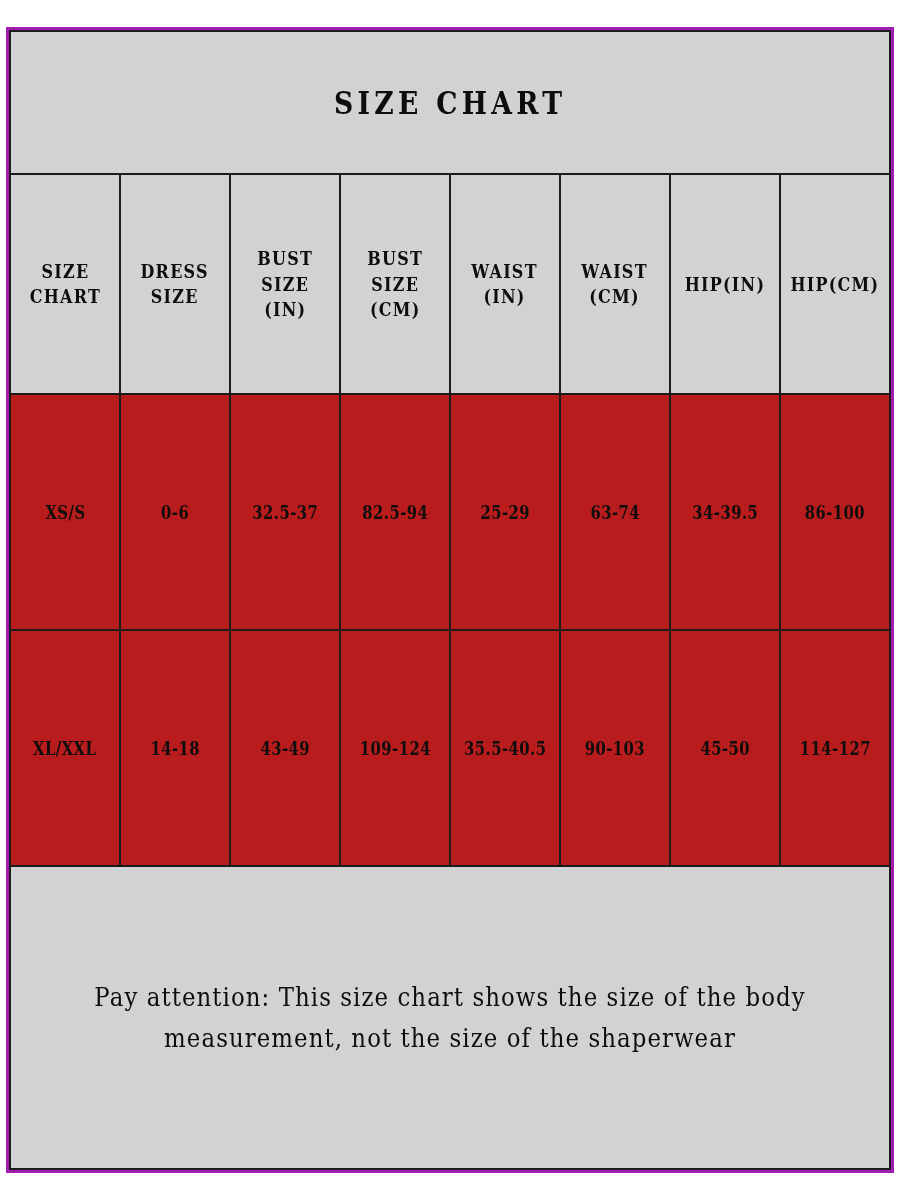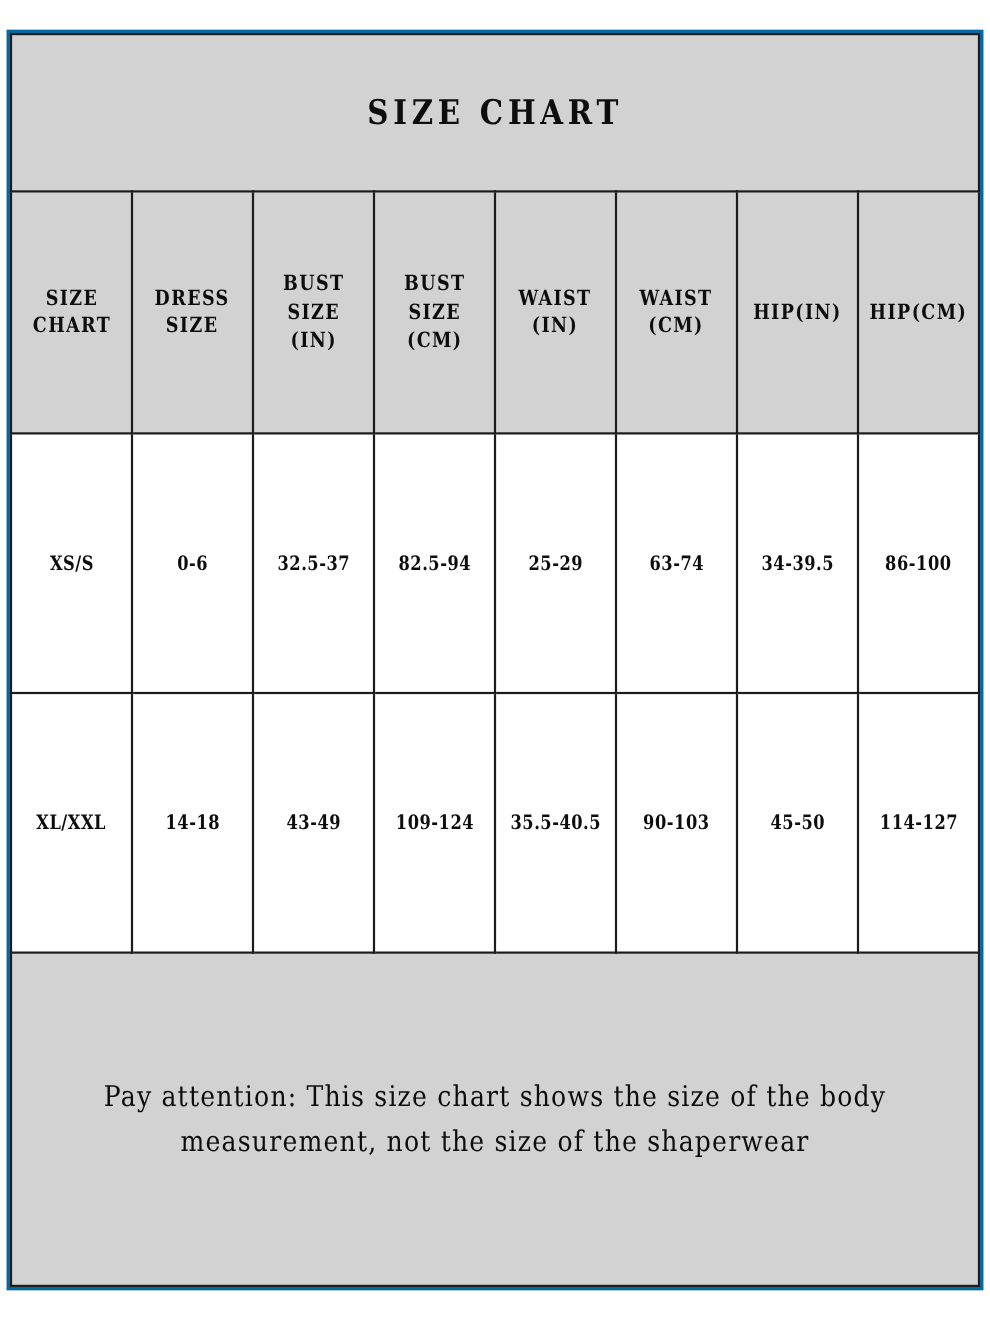--- a/index.html
+++ b/index.html
@@ -14,21 +14,21 @@
     overflow: hidden;
   }
 
   #chart-wrap {
     position: absolute;
     left: 6px;
     top: 27px;
     width: 888px;
     height: 1146px;
     box-sizing: border-box;
-    border: 3px solid #0369a1;
+    border: 3px solid #a21caf;
     background: #d2d2d2;
     text-decoration: underline;
   }
 
   table.size-chart {
     width: 100%;
     height: 100%;
     border-collapse: collapse;
     table-layout: fixed;
   }
@@ -68,21 +68,21 @@
     line-height: 1.34;
     transform: scaleX(0.84);
     display: inline-block;
     white-space: pre-line;
   }
 
   
   .data-row td {
     height: 146px;
   }
-  .row-white td { background: #ffffff; }
+  .row-white td { background: #b91c1c; }
   .row-gray  td { background: #d2d2d2; }
 
   .cell-text {
     font-family: "DejaVu Serif", "Liberation Serif", serif;
     font-weight: bold;
     font-size: 18px;
     letter-spacing: 0.6px;
     transform: scaleX(0.82);
     display: inline-block;
     white-space: nowrap;

